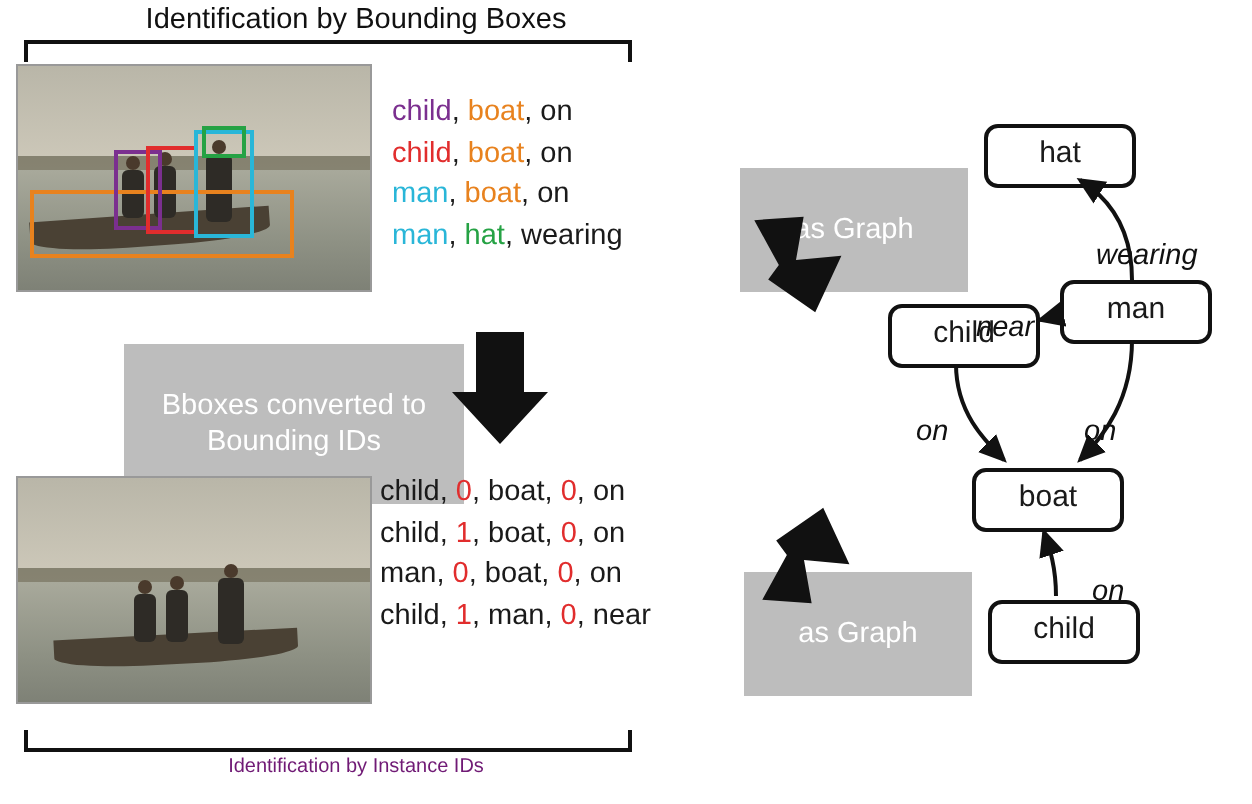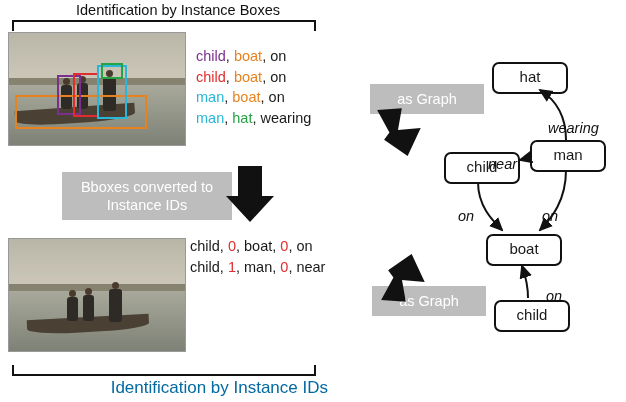--- a/index.html
+++ b/index.html
@@ -13,21 +13,21 @@
   }
   .abs{position:absolute;}
 
   
   #top-caption{
     left:28px;top:2px;width:300px;
     text-align:center;font-size:14.5px;color:#111;
   }
   #bottom-caption{
     left:28px;top:378px;width:300px;
-    text-align:right;font-size:17px;color:#0369a1;
+    text-align:center;font-size:10px;color:#701a75;
   }
 
   
   .bracket{
     border:2px solid #111;
     border-bottom:none;
     height:9px;
   }
   .bracket.down{
     border:2px solid #111;
@@ -75,21 +75,21 @@
   .c-green{color:#25a244;}
   .c-black{color:#1a1a1a;}
 
   
   .grey-label{
     position:absolute;
     background:#bdbdbd;
     color:#ffffff;
     font-size:14.5px;
     text-align:center;
-    padding:6px 10px;
+    padding:22px 10px;
     line-height:18px;
     font-weight:400;
   }
   #label-bbox-convert{left:62px;top:172px;width:150px;}
   #label-as-graph-1{left:370px;top:84px;width:94px;}
   #label-as-graph-2{left:372px;top:286px;width:94px;}
 
   
   .node{
     position:absolute;
@@ -112,21 +112,21 @@
   #lbl-near{left:488px;top:140px;}
   #lbl-on-1{left:458px;top:192px;}
   #lbl-on-2{left:542px;top:192px;}
   #lbl-on-3{left:546px;top:272px;}
 
   svg.overlay{position:absolute;left:0;top:0;width:626px;height:402px;pointer-events:none;}
 </style>
 </head>
 <body>
 
-<div class="abs" id="top-caption">Identification by Instance Boxes</div>
+<div class="abs" id="top-caption">Identification by Bounding Boxes</div>
 <div class="abs bracket" style="left:12px;top:20px;width:300px;"></div>
 
 <div class="photo" id="photo-top">
   <div class="sky"></div>
   <div class="shore"></div>
   <div class="water"></div>
   <div class="boat"></div>
   <div class="person" style="left:52px;top:52px;width:11px;height:24px;">
       <span class="head"></span>
     </div>
@@ -152,21 +152,21 @@
     <span class="c-red">child</span><span class="c-black">, </span><span class="c-orange">boat</span><span class="c-black">, on</span>
   </div>
   <div class="rel-line">
     <span class="c-cyan">man</span><span class="c-black">, </span><span class="c-orange">boat</span><span class="c-black">, on</span>
   </div>
   <div class="rel-line">
     <span class="c-cyan">man</span><span class="c-black">, </span><span class="c-green">hat</span><span class="c-black">, wearing</span>
   </div>
 </div>
 
-<div class="grey-label" id="label-bbox-convert">Bboxes converted to Instance IDs</div>
+<div class="grey-label" id="label-bbox-convert">Bboxes converted to Bounding IDs</div>
 
 <div class="photo" id="photo-bottom">
   <div class="sky"></div>
   <div class="shore"></div>
   <div class="water"></div>
   <div class="boat"></div>
   <div class="person" style="left:58px;top:58px;width:11px;height:24px;">
       <span class="head"></span>
     </div>
   <div class="person" style="left:74px;top:56px;width:11px;height:26px;">
@@ -175,20 +175,26 @@
   <div class="person" style="left:100px;top:50px;width:13px;height:33px;">
       <span class="head"></span>
     </div>
 </div>
 
 <div class="rel-list" id="rel-bottom">
   <div class="rel-line">
     <span class="c-black">child, </span><span class="c-red">0</span><span class="c-black">, boat, </span><span class="c-red">0</span><span class="c-black">, on</span>
   </div>
   <div class="rel-line">
+    <span class="c-black">child, </span><span class="c-red">1</span><span class="c-black">, boat, </span><span class="c-red">0</span><span class="c-black">, on</span>
+  </div>
+  <div class="rel-line">
+    <span class="c-black">man, </span><span class="c-red">0</span><span class="c-black">, boat, </span><span class="c-red">0</span><span class="c-black">, on</span>
+  </div>
+  <div class="rel-line">
     <span class="c-black">child, </span><span class="c-red">1</span><span class="c-black">, man, </span><span class="c-red">0</span><span class="c-black">, near</span>
   </div>
 </div>
 
 <div class="abs bracket down" style="left:12px;top:365px;width:300px;height:9px;"></div>
 <div class="abs" id="bottom-caption">Identification by Instance IDs</div>
 
 <div class="grey-label" id="label-as-graph-1">as Graph</div>
 <div class="grey-label" id="label-as-graph-2">as Graph</div>
 

